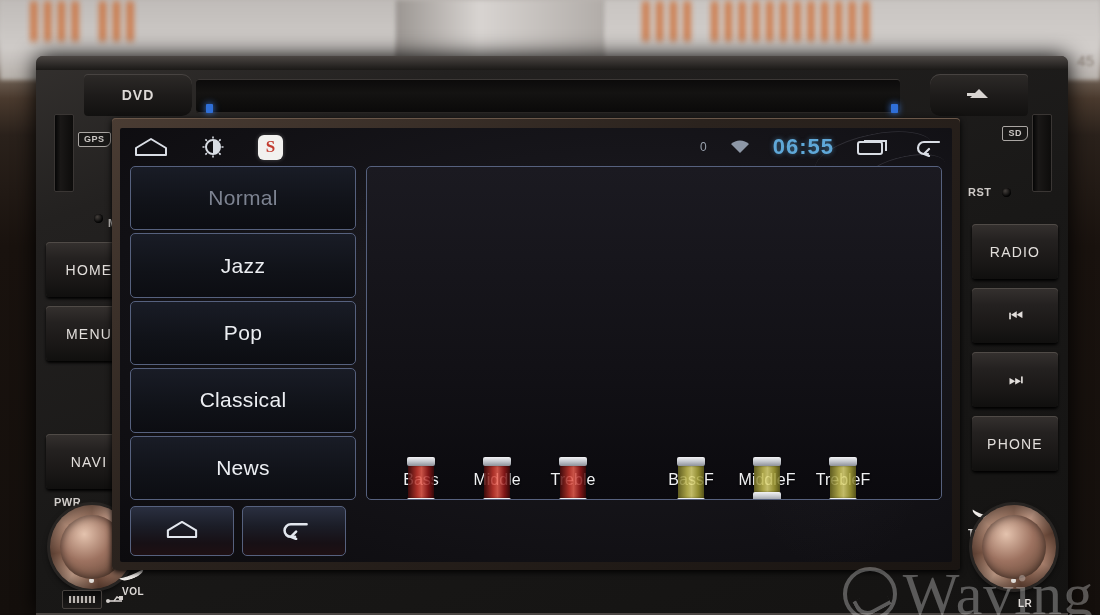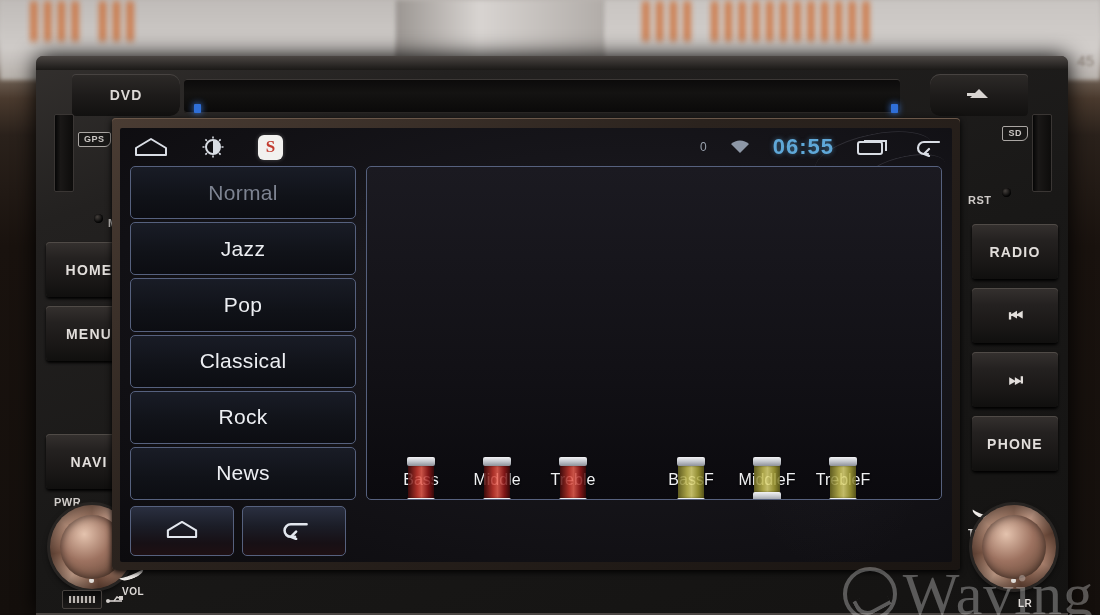--- a/index.html
+++ b/index.html
@@ -71,21 +71,21 @@
   .unit-top-lip {
     position: absolute;
     left: 0; top: 0; right: 0; height: 14px;
     background: linear-gradient(to bottom, #4b4643, #292624 70%, #1b1917);
     border-radius: 7px 7px 0 0;
   }
 
   
   .dvd-row {
     position: absolute;
-    left: 8px; top: 18px; right: 18px; height: 48px; text-decoration: underline;
+    left: 20px; top: 18px; right: 18px; height: 48px; text-decoration: underline;
   }
   .dvd-slot {
     position: absolute;
     left: 140px; right: 150px; top: 5px; height: 34px;
     background: linear-gradient(to bottom, #0b0a0a, #141312 40%, #0a0909);
     border-radius: 3px;
     box-shadow: 0 1px 0 #3b3735 inset, 0 -1px 0 #2a2725 inset;
   }
   .dvd-led {
     position: absolute;
@@ -152,21 +152,21 @@
     box-shadow: 0 0 2px #000 inset;
   }
 
   .hw-btn {
     position: absolute;
     width: 86px; height: 55px;
     background: linear-gradient(to bottom, #35312f 0%, #242120 30%, #181615 75%, #100f0e 100%);
     border-radius: 4px;
     box-shadow: 0 1px 0 #504b47 inset, 0 2px 3px #000;
     display: flex; align-items: center; justify-content: center;
-    color: #e2dedb; font-size: 14px; font-weight: bold; letter-spacing: 1.2px;
+    color: #e2dedb; font-size: 14px; font-weight: normal; letter-spacing: 1.2px;
   }
   .hw-btn.glyph { font-size: 16px; letter-spacing: -2px; }
   .col-left .hw-btn { left: 6px; }
   .col-right .hw-btn { right: 6px; }
 
   .knob-wrap { position: absolute; bottom: 26px; }
   .col-left .knob-wrap { left: 10px; }
   .col-right .knob-wrap { right: 8px; }
   .knob {
     width: 84px; height: 84px; border-radius: 50%;
@@ -459,21 +459,21 @@
           <div class="knob-tick" style="left:39px;"></div>
         </div>
     </div>
     <div class="knob-arc" style="left:78px; bottom:36px;"></div>
     <div class="knob-label" style="left:82px; bottom:18px;margin-top:39px;">VOL</div>
   </div>
 
   <div class="col-right">
     <div class="card-slot sd"></div>
     <div class="slot-tag sd">SD</div>
-    <div class="pin-label" style="left:6px; top:80px;">RST</div>
+    <div class="pin-label" style="left:6px; top:72px;">RST</div>
     <div class="pin-dot" style="left:40px; top:74px;"></div>
 
     <div class="hw-btn" style="top:110px;">RADIO</div>
     <div class="hw-btn glyph" style="top:174px;">⏮</div>
     <div class="hw-btn glyph" style="top:238px;">⏭</div>
     <div class="hw-btn" style="top:302px;">PHONE</div>
 
     <div class="knob-arc" style="left:10px; bottom:96px; transform:rotate(18deg);"></div>
     <div class="knob-label" style="left:6px; bottom:76px;">TUN</div>
     <div class="knob-wrap">
@@ -549,21 +549,20 @@
         </div>
       </div>
 
       <div class="body-row">
 
         <div class="preset-list">
           <div class="preset selected">Normal</div>
           <div class="preset">Jazz</div>
           <div class="preset">Pop</div>
           <div class="preset">Classical</div>
-          <div class="preset">Rock</div>
           <div class="preset">News</div>
         </div>
 
         <div class="eq-panel">
           <div class="sliders">
 
             <div class="slider-group">
               <div class="slider-col">
                 <div class="track-area">
                   <div class="fill red" style="height:62%">

